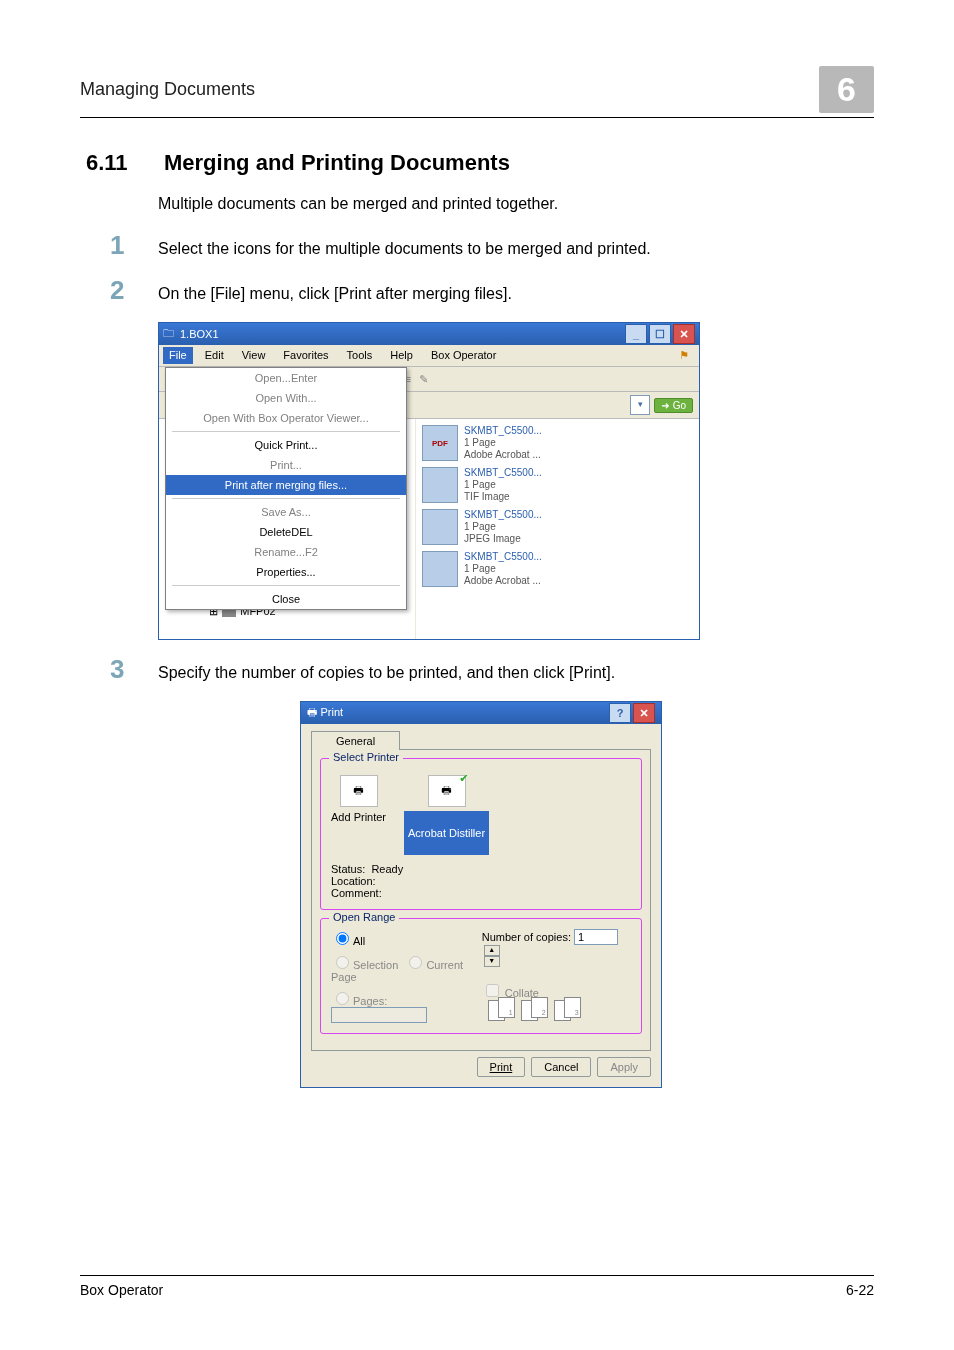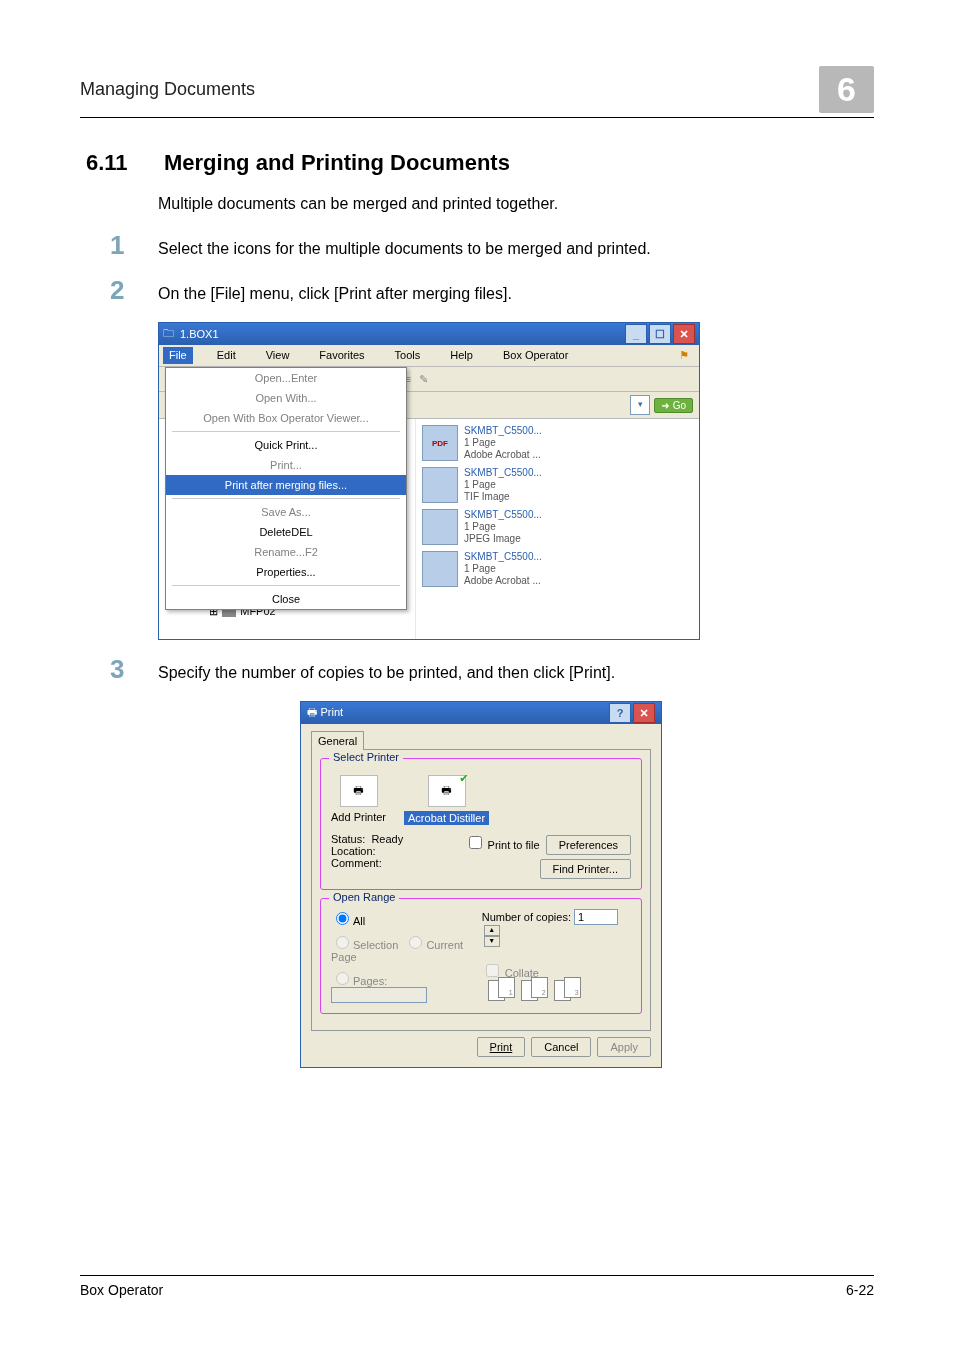--- a/index.html
+++ b/index.html
@@ -18,21 +18,21 @@
   .steptext{font-size:16px;line-height:1.5}
   .imgwrap{margin:16px 0 0 78px}
   .imgwrap2{margin:16px 0 0 220px}
   
   .win{width:540px;border:1px solid #2a5fae;font-family:Tahoma,Arial,sans-serif;font-size:11px;color:#000;background:#fff}
   .titlebar{background:linear-gradient(#3a78d6,#2a5fae);color:#fff;display:flex;align-items:center;justify-content:space-between;height:22px;padding:0 4px}
   .tb-left{display:flex;align-items:center;gap:6px}
   .tb-icons{display:flex;gap:2px}
   .tb-btn{width:20px;height:18px;background:#c9dbf0;border:1px solid #2a5fae;display:flex;align-items:center;justify-content:center;font-size:11px;font-weight:bold;color:#2a5fae}
   .tb-btn.close{background:#d9534f;color:#fff;border-color:#a03030}
-  .menubar{background:#ece9d8;display:flex;gap:18px;padding:2px 4px;border-bottom:1px solid #bbb}
+  .menubar{background:#ece9d8;display:flex;gap:6px;padding:2px 4px;border-bottom:1px solid #bbb}
   .menubar span{padding:2px 6px}
   .menubar .active{background:#316ac5;color:#fff}
   .toolbar{background:#ece9d8;display:flex;align-items:center;gap:8px;padding:3px 6px;border-bottom:1px solid #bbb}
   .tb-flag{margin-left:auto;color:#d08000}
   .addrbar{background:#ece9d8;display:flex;align-items:center;gap:4px;padding:3px 6px;border-bottom:1px solid #bbb;justify-content:flex-end}
   .go{background:#6db23f;color:#fff;border:1px solid #4f8d2c;padding:1px 6px;border-radius:2px;display:flex;align-items:center;gap:3px;font-size:10px}
   .dropdown{width:18px;height:18px;background:#fff;border:1px solid #7f9db9;text-align:center;line-height:16px;color:#4a6da7;font-size:9px}
   .wincontent{display:flex;height:220px}
   .filemenu{position:absolute;left:6px;top:44px;width:240px;background:#fff;border:1px solid #808080;box-shadow:2px 2px 4px rgba(0,0,0,0.3);font-size:11px;z-index:10}
   .filewin{position:relative}
@@ -49,28 +49,28 @@
   .ticon.printer{background:#888}
   .thumb{display:flex;align-items:center;gap:6px}
   .thicon{width:34px;height:34px;background:#b8cde8;border:1px solid #7f9db9;display:flex;align-items:center;justify-content:center;font-size:8px;font-weight:bold;color:#a00}
   .thtxt{font-size:10px;line-height:12px}
   .thtxt .t1{color:#2a5fae}
   .thtxt .t2{color:#555}
   
   .dlg{width:360px;border:1px solid #2a5fae;font-family:Tahoma,Arial,sans-serif;font-size:11px;color:#000;background:#ece9d8}
   .dlg-titlebar{background:linear-gradient(#3a78d6,#2a5fae);color:#fff;display:flex;align-items:center;justify-content:space-between;height:22px;padding:0 6px}
   .dlg-body{padding:6px 10px 10px 10px}
-  .tab{display:inline-block;background:#ece9d8;border:1px solid #919b9c;border-bottom:none;padding:3px 6px;position:relative;top:1px}
+  .tab{display:inline-block;background:#ece9d8;border:1px solid #919b9c;border-bottom:none;padding:3px 24px;position:relative;top:1px}
   .panel{background:#ece9d8;border:1px solid #919b9c;padding:8px}
   .grp{border:1px solid #d946ef;border-radius:3px;padding:10px;margin-bottom:8px;position:relative}
   .grp-title{position:absolute;top:-8px;left:8px;background:#ece9d8;padding:0 4px;color:#0a246a;font-size:11px}
   .printers{display:flex;gap:18px;margin-top:6px;margin-bottom:8px}
   .printer{display:flex;flex-direction:column;align-items:center;gap:4px;font-size:11px}
   .picon{width:36px;height:30px;background:#fff;border:1px solid #bbb;display:flex;align-items:center;justify-content:center}
-  .sel{background:#316ac5;color:#fff;padding:1px 4px;text-align:center}
+  .sel{background:#316ac5;color:#fff;padding:16px 4px;text-align:center}
   .statusarea{display:flex;justify-content:space-between;align-items:flex-start;font-size:11px}
   .btn{background:#ece9d8;border:1px solid #919b9c;padding:3px 12px;font-size:11px;border-radius:2px}
   .btnrow{display:flex;gap:6px;justify-content:flex-end;margin-top:6px}
   input[type=text].s{width:36px;font-size:11px;padding:1px 3px;border:1px solid #7f9db9}
   input[type=text].m{width:88px;font-size:11px;padding:1px 3px;border:1px solid #7f9db9}
   .spin{display:inline-flex;flex-direction:column;vertical-align:middle;margin-left:2px}
   .spinb{width:14px;height:9px;background:#ece9d8;border:1px solid #919b9c;font-size:7px;line-height:7px;text-align:center}
   .radio{margin-right:4px}
   .collate-pic{display:inline-flex;gap:6px;margin-left:6px;vertical-align:middle}
   .cp-g{display:flex}
@@ -282,24 +282,20 @@
                 <div class="picon" style="position:relative">🖶<span style="position:absolute;right:-4px;top:-4px;color:#2a2">✔</span></div>
                 <div class="sel">Acrobat Distiller</div>
               </div>
             </div>
             <div class="statusarea">
               <div>
                 <div><span>Status:</span>&nbsp;&nbsp;<span>Ready</span></div>
                 <div>Location:</div>
                 <div>Comment:</div>
               </div>
-              <div style="text-align:right">
-                <div style="margin-bottom:4px"><input type="checkbox" style=""> <span>Print to file</span>&nbsp;&nbsp;<button class="btn">Preferences</button></div>
-                <button class="btn">Find Printer...</button>
-              </div>
             </div>
           </div>
 
           <div class="grp">
             <span class="grp-title">Open Range</span>
             <div style="display:flex;justify-content:space-between;">
               <div>
                 <div><input type="radio" class="radio" checked="" style=""><span>All</span></div>
                 <div style="color:#888;margin-top:6px"><input type="radio" class="radio" disabled="" style=""><span>Selection</span>&nbsp;&nbsp;<input type="radio" class="radio" disabled="" style=""><span>Current Page</span></div>
                 <div style="color:#888;margin-top:6px"><input type="radio" class="radio" disabled="" style=""><span>Pages:</span> <input type="text" class="m" disabled="" style=""></div>

